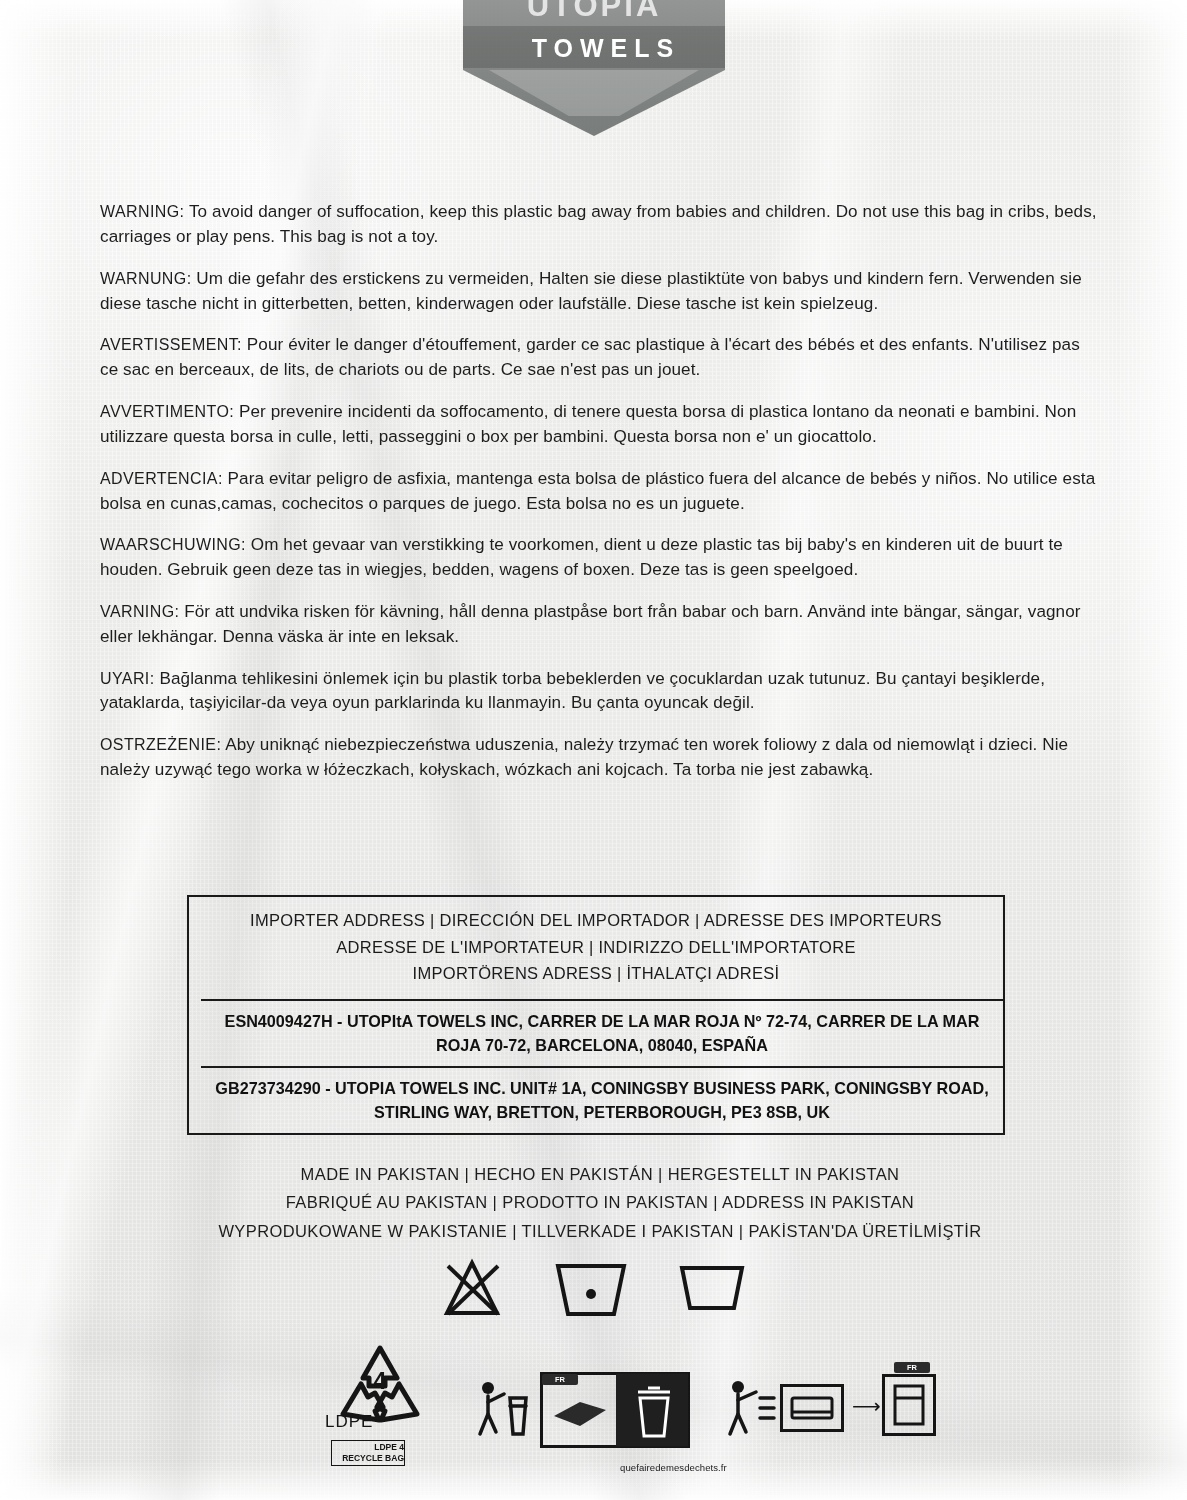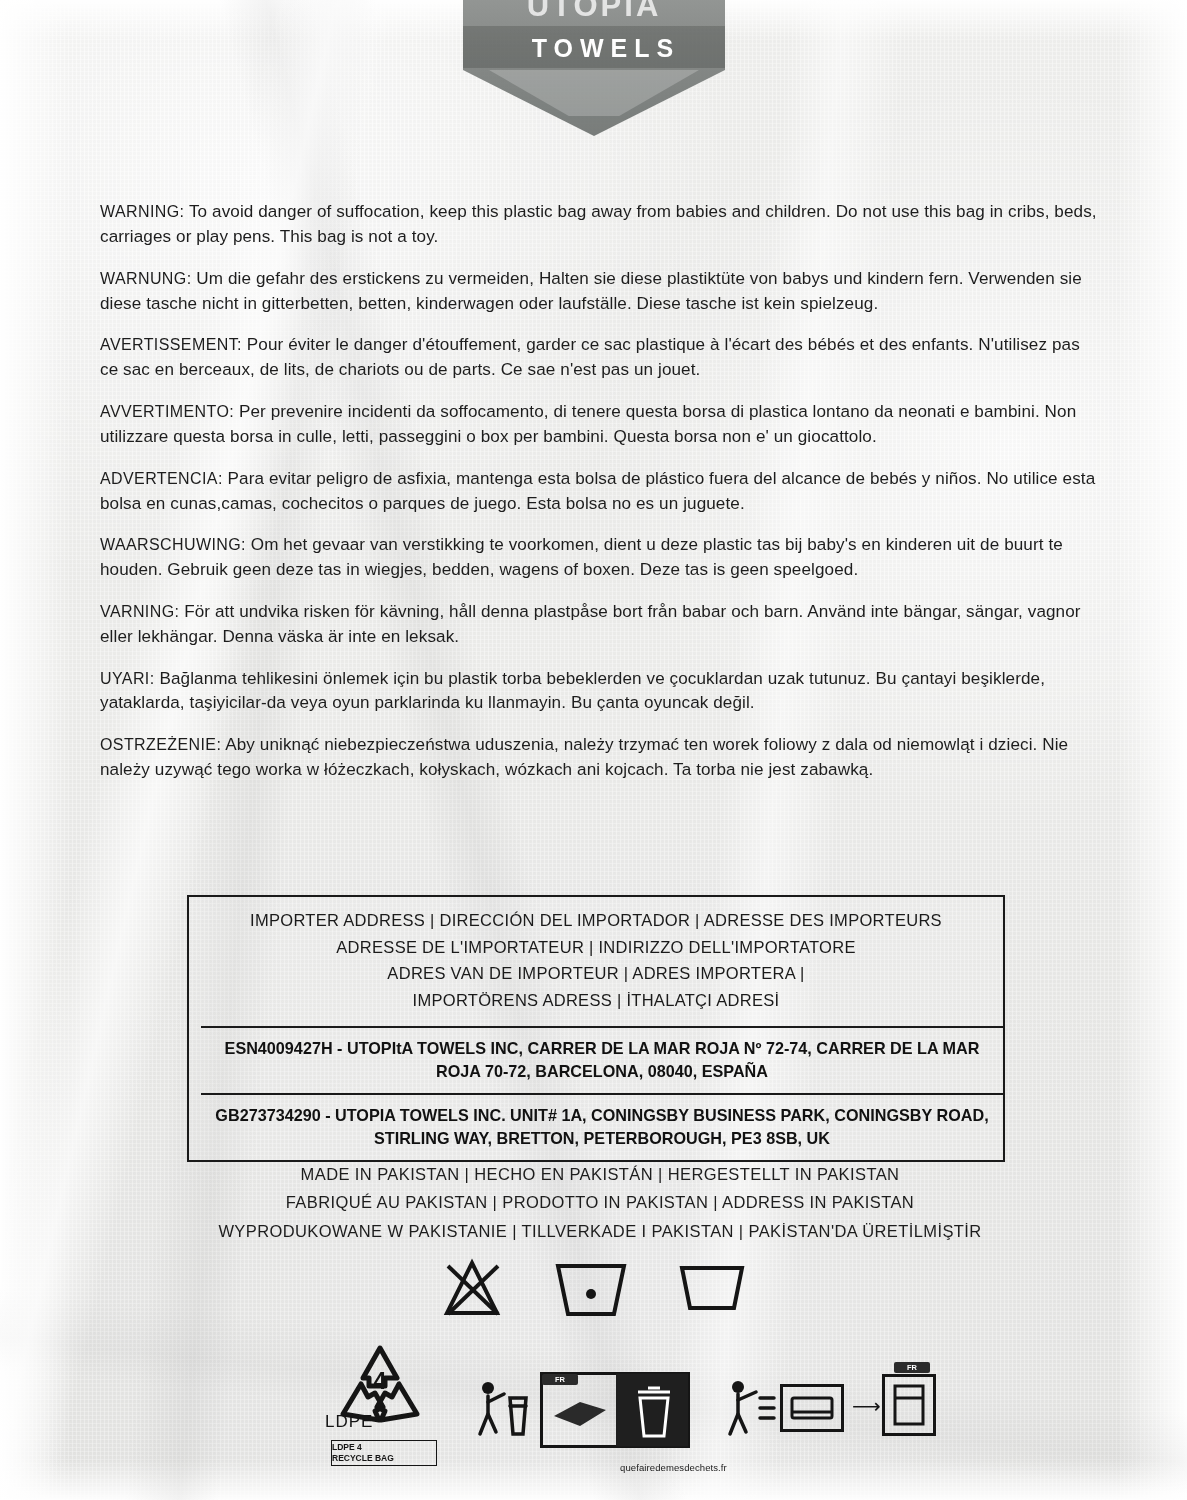--- a/index.html
+++ b/index.html
@@ -232,26 +232,26 @@
     text-align: left;
     font-size: 17px;
     font-weight: normal;
     letter-spacing: 1px;
     color: #151515;
   }
   .ldpe-badge {
     position: absolute;
     left: 6px;
     top: 100px;
-    width: 106px;
+    width: 74px;
     height: 26px;
     border: 1.5px solid #151515;
     font-size: 8.5px;
     font-weight: bold;
-    text-align: left;
+    text-align: right;
     line-height: 1.25;
     padding-top: 1px;
     box-sizing: border-box;
     color: #151515;
     overflow: hidden;
   }
   .triman {
     position: absolute;
     left: 170px;
     top: 28px;
@@ -310,21 +310,20 @@
     <p class="warn-p"><span class="lead">WAARSCHUWING:</span><span> Om het gevaar van verstikking te voorkomen, dient u deze plastic tas bij baby's en kinderen uit de buurt te houden. Gebruik geen deze tas in wiegjes, bedden, wagens of boxen. Deze tas is geen speelgoed.</span></p>
     <p class="warn-p"><span class="lead">VARNING:</span><span> För att undvika risken för kävning, håll denna plastpåse bort från babar och barn. Använd inte bängar, sängar, vagnor eller lekhängar. Denna väska är inte en leksak.</span></p>
     <p class="warn-p"><span class="lead">UYARI:</span><span> Bağlanma tehlikesini önlemek için bu plastik torba bebeklerden ve çocuklardan uzak tutunuz. Bu çantayi beşiklerde, yataklarda, taşiyicilar-da veya oyun parklarinda ku llanmayin. Bu çanta oyuncak değil.</span></p>
     <p class="warn-p"><span class="lead">OSTRZEŻENIE:</span><span> Aby uniknąć niebezpieczeństwa uduszenia, należy trzymać ten worek foliowy z dala od niemowląt i dzieci. Nie należy uzywąć tego worka w łóżeczkach, kołyskach, wózkach ani kojcach. Ta torba nie jest zabawką.</span></p>
   </div>
 
   <div class="importer-box">
     <div class="importer-head">
       <div>IMPORTER ADDRESS  |  DIRECCIÓN DEL IMPORTADOR  |  ADRESSE DES IMPORTEURS</div>
       <div>ADRESSE DE L'IMPORTATEUR  |  INDIRIZZO DELL'IMPORTATORE</div>
-      <div>ADRES VAN DE IMPORTEUR | ADRES IMPORTERA |</div>
       <div>IMPORTÖRENS ADRESS  |  İTHALATÇI ADRESİ</div>
     </div>
     <div class="importer-row">ESN4009427H - UTOPItA TOWELS INC, CARRER DE LA MAR ROJA Nº 72-74, CARRER DE LA MAR ROJA 70-72, BARCELONA, 08040, ESPAÑA</div>
     <div class="importer-row">GB273734290 - UTOPIA TOWELS INC. UNIT# 1A, CONINGSBY BUSINESS PARK, CONINGSBY ROAD, STIRLING WAY, BRETTON, PETERBOROUGH, PE3 8SB, UK</div>
   </div>
 
   <div class="madein">
     <div>MADE IN PAKISTAN  |  HECHO EN PAKISTÁN  |  HERGESTELLT IN PAKISTAN</div>
     <div>FABRIQUÉ AU PAKISTAN  |  PRODOTTO IN PAKISTAN  |  ADDRESS IN PAKISTAN</div>
     <div>WYPRODUKOWANE W PAKISTANIE | TILLVERKADE I PAKISTAN  |  PAKİSTAN'DA ÜRETİLMİŞTİR</div>

